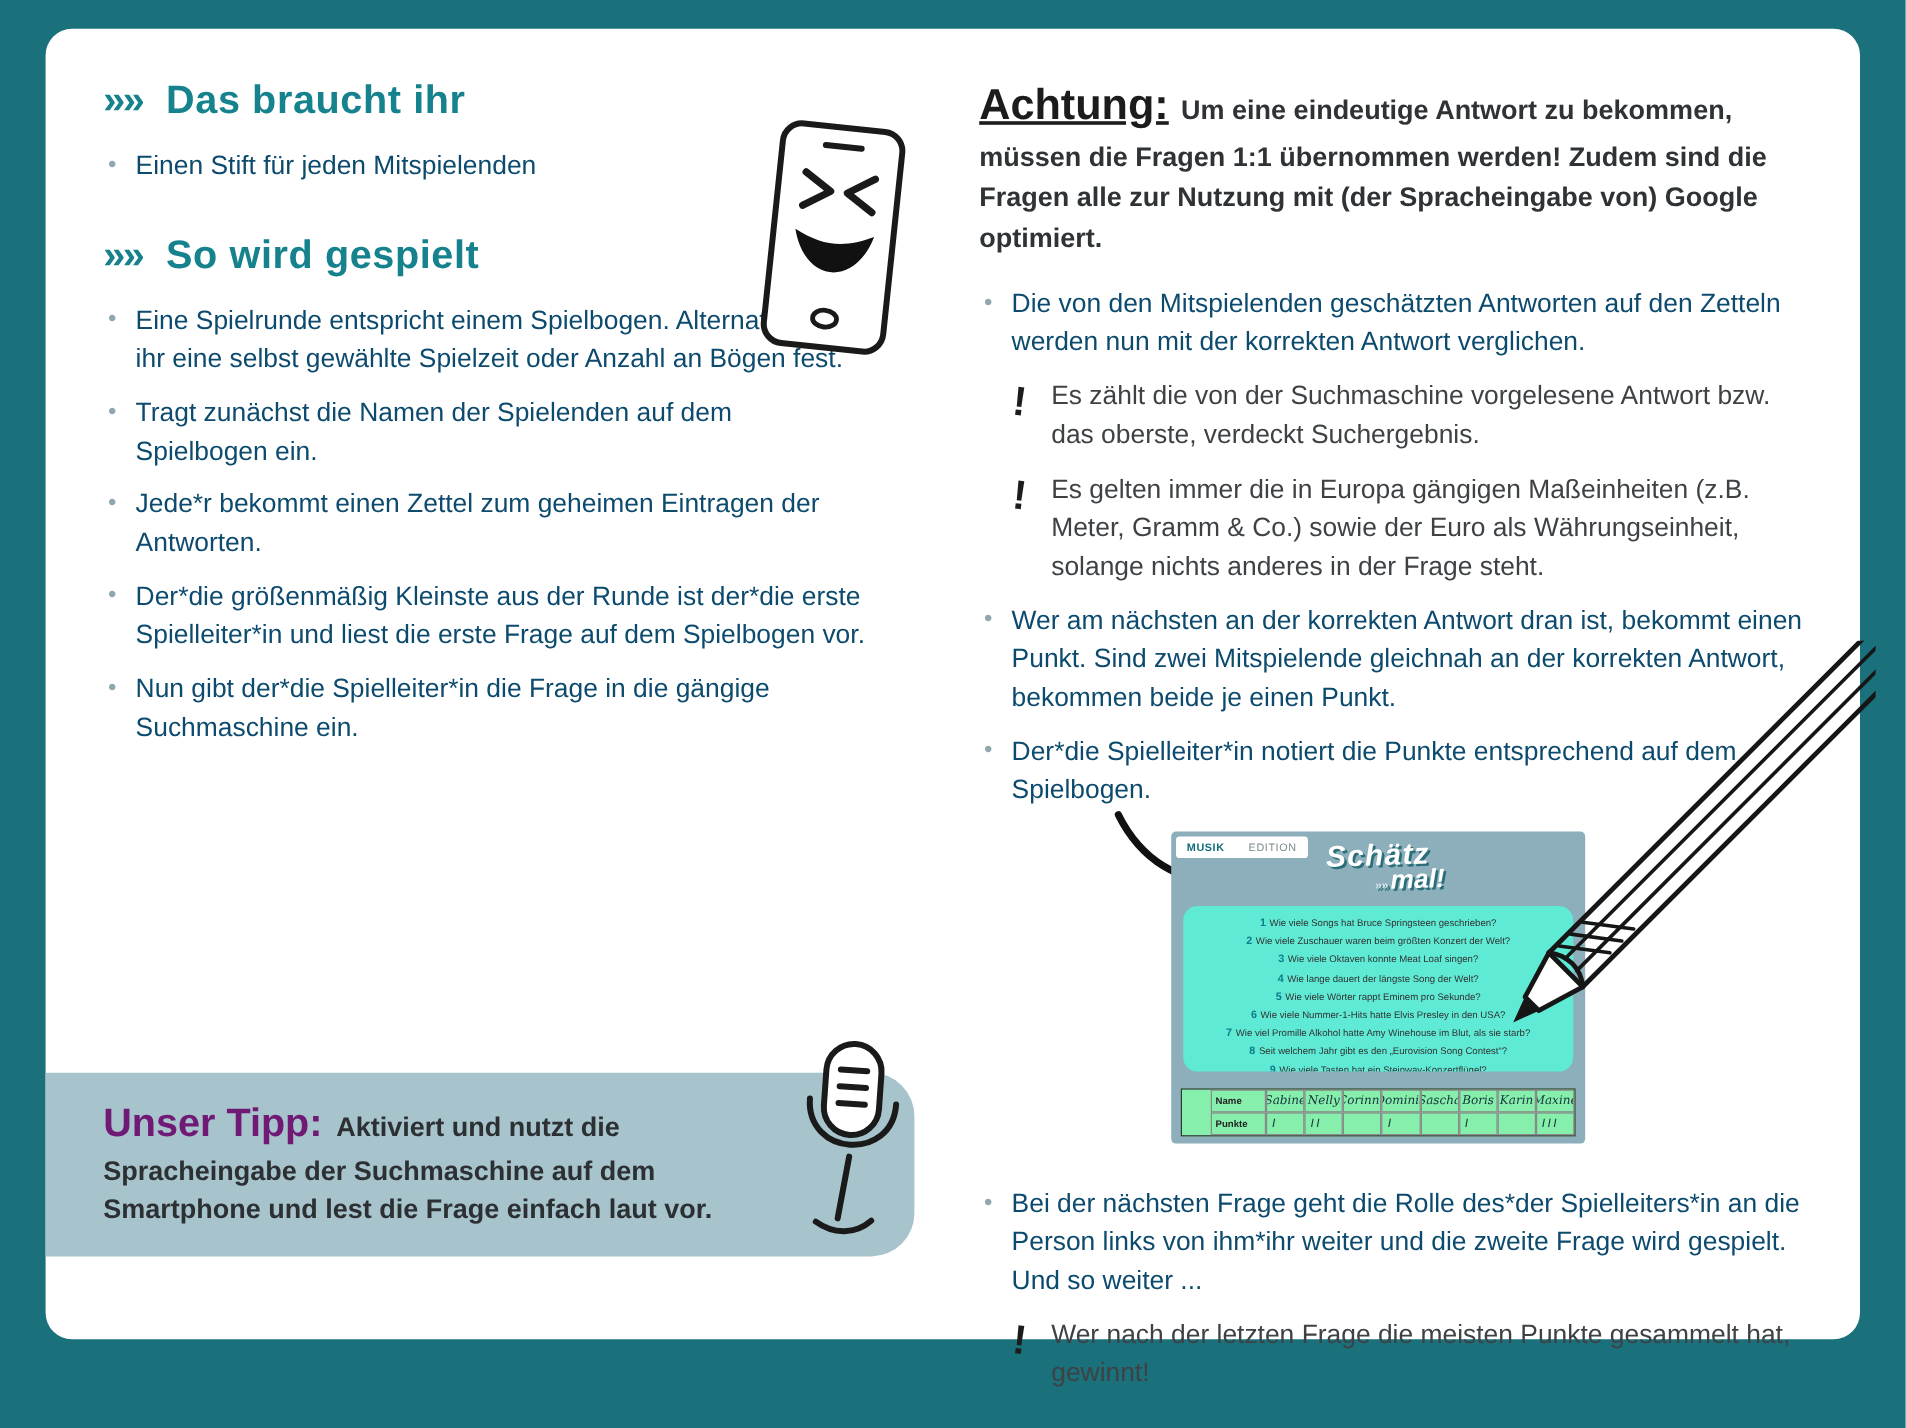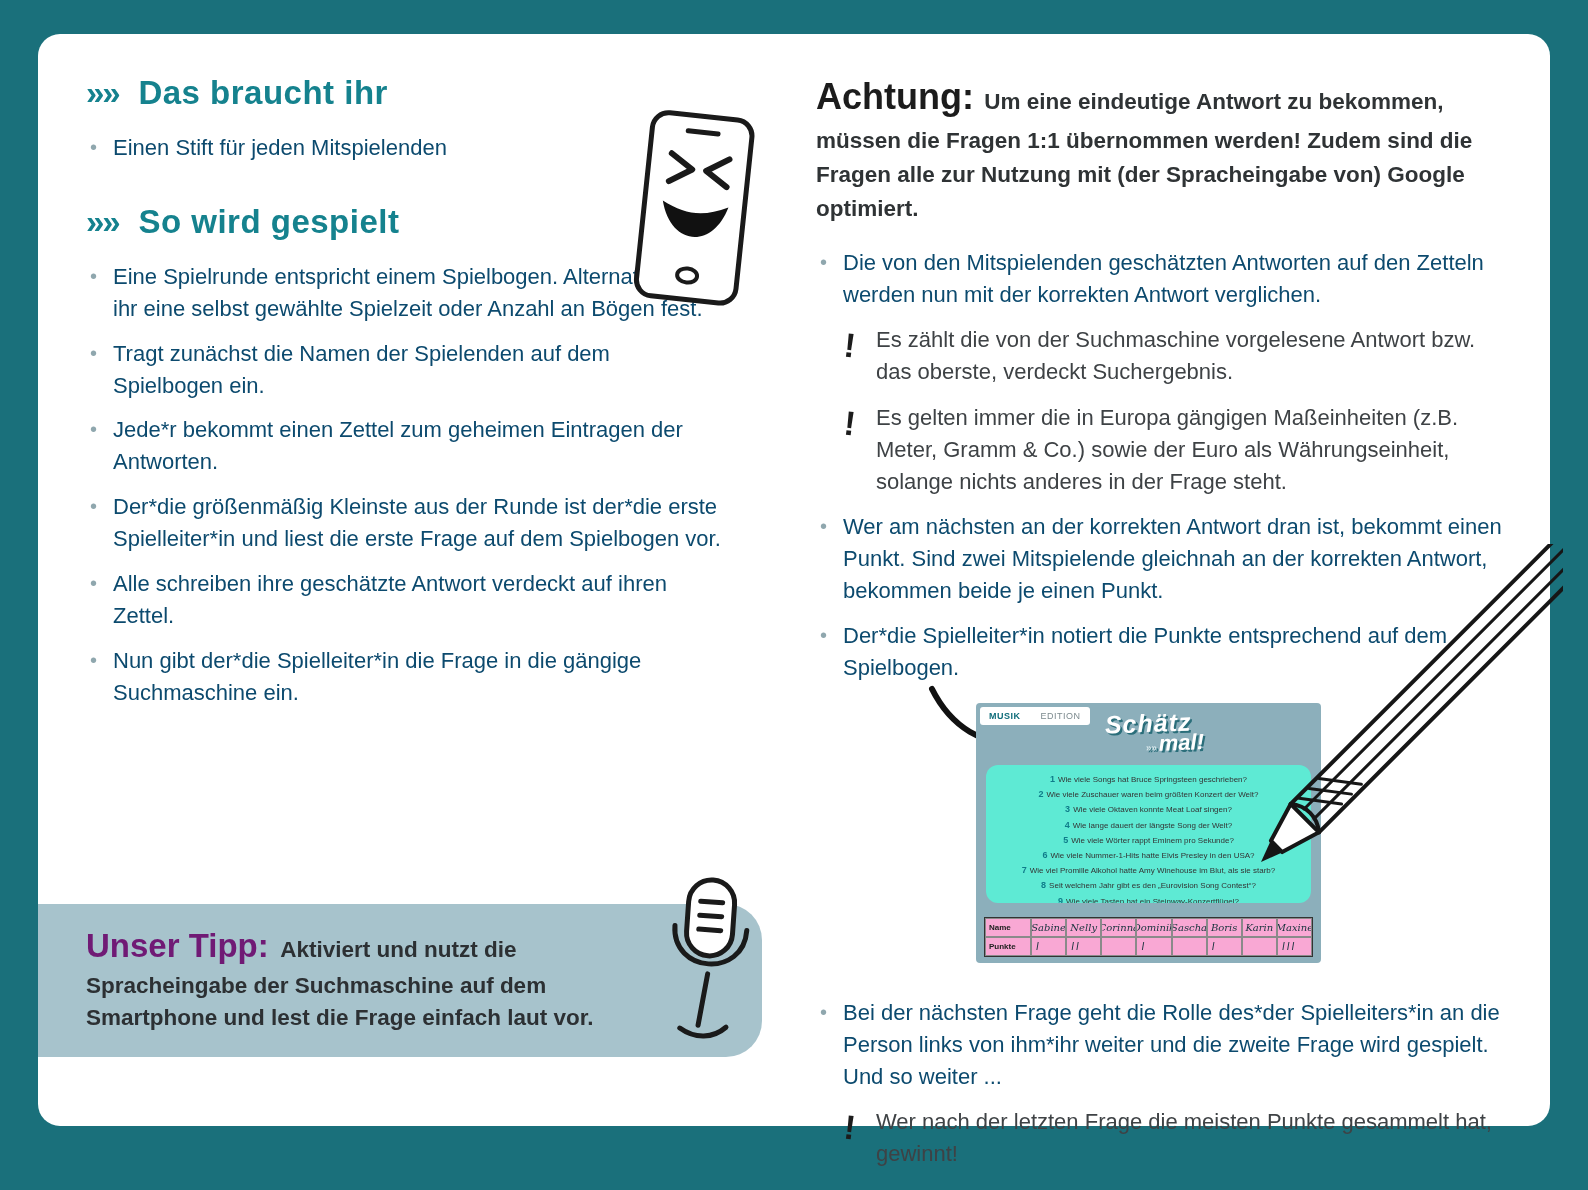--- a/index.html
+++ b/index.html
@@ -3,21 +3,21 @@
 <meta charset="utf-8">
 <style>
   html,body{margin:0;padding:0;}
   body{
     width:1588px;height:1190px;position:relative;
     background:#1a707b;
     font-family:"Liberation Sans", sans-serif;
     overflow:hidden;
   }
   .card{
-    position:absolute;left:38px;top:34px;width:1512px;height:1092px;
+    position:absolute;left:38px;top:24px;width:1512px;height:1092px;
     background:#ffffff;border-radius:22px;
   }
   
   .teal-head{
     margin:0 0 20px 0;color:#15828e;font-size:33px;font-weight:800;
     letter-spacing:.5px;
   }
   .chev{color:#15828e;font-weight:800;margin-right:10px;letter-spacing:-2px;}
   
   .blist{list-style:none;margin:0;padding:0;font-size:22px;color:#0c4a6e;line-height:1.45;}
@@ -26,21 +26,21 @@
   .w545{max-width:545px;display:block;}
   
   .note{position:relative;padding-left:34px;margin:4px 0 14px 26px;font-size:22px;line-height:1.45;color:#3e4245;max-width:620px;}
   .excl{position:absolute;left:2px;top:-3px;font-size:34px;font-weight:800;color:#1c1c1c;transform:rotate(7deg);}
   
   .col-left{position:absolute;left:48px;top:40px;width:640px;}
   .col-right{position:absolute;left:778px;top:36px;width:700px;}
   .gap{height:26px;}
   
   .achtung{margin:0 0 22px 0;font-size:22.5px;font-weight:bold;color:#2f3335;line-height:1.5;max-width:660px;}
-  .hand-big{font-size:36px;font-weight:800;color:#1c1c1c;margin-right:4px;}
+  .hand-big{font-size:36px;font-weight:800;color:#1c1c1c;margin-right:4px;text-decoration:underline;}
   
   .tipbox{
     position:absolute;left:0;top:870px;width:724px;min-height:120px;
     background:#a7c3cc;border-radius:0 36px 36px 0;
     padding:18px 120px 22px 48px;box-sizing:border-box;
     font-size:22.5px;font-weight:bold;color:#2c3033;line-height:1.45;
   }
   .tip-title{font-size:33px;font-weight:800;color:#701a75;margin-right:6px;}
   
   .phone-doodle{position:absolute;left:598px;top:76px;transform:rotate(6deg);}
@@ -57,22 +57,22 @@
   .musik-b{color:#0f6d7a;font-weight:bold;}
   .musik-r{color:#7c8a8e;margin-left:17px;}
   .logo{position:absolute;top:6px;left:0;right:0;text-align:center;color:#ffffff;font-weight:800;font-style:italic;transform:rotate(-2deg);}
   .logo .l1{display:block;font-size:25px;letter-spacing:1px;text-shadow:2px 2px 0 #2a6e7a;}
   .logo .l2{display:block;font-size:22px;margin:-7px 0 0 52px;text-shadow:2px 2px 0 #2a6e7a;}
   .logo-chev{font-size:10px;color:#d6e6ea;margin-right:2px;font-style:normal;}
   .qpanel{position:absolute;left:10px;right:10px;top:62px;height:138px;background:#5eead4;border-radius:12px;padding-top:7px;box-sizing:border-box;overflow:hidden;}
   .qrow{text-align:center;font-size:8px;line-height:14.2px;color:#333;white-space:nowrap;overflow:hidden;}
   .qn{color:#0f7c8a;font-weight:bold;margin-right:3px;font-size:9px;}
   .ptable{
-    position:absolute;left:8px;right:8px;bottom:6px;background:#f9a8d4;
-    border:1.5px solid #333;display:grid;grid-template-columns:46px repeat(8,1fr);
+    position:absolute;left:8px;right:8px;bottom:6px;background:#86efac;
+    border:1.5px solid #333;display:grid;grid-template-columns:46px repeat(8,1fr);padding-left:24px;
   }
   .pc{border:0.5px solid #8a8a8a;height:19px;display:flex;align-items:center;justify-content:center;overflow:hidden;box-sizing:border-box;}
   .plabel{font-size:8px;font-weight:bold;color:#222;justify-content:flex-start;padding-left:3px;}
   .pname{font-size:10px;font-style:italic;color:#16323c;font-family:"DejaVu Serif", serif;}
   .ptally{font-size:10px;font-style:italic;letter-spacing:2px;justify-content:flex-start;padding-left:4px;color:#16323c;}
 </style>
 </head>
 <body>
 
 <div class="card">
@@ -93,21 +93,20 @@
     <h2 class="teal-head">
       <span class="chev">»»</span>
       <span>So wird gespielt</span>
     </h2>
 
     <ul class="blist">
       <li>Eine Spielrunde entspricht einem Spielbogen. Alternativ legt ihr eine selbst gewählte Spielzeit oder Anzahl an Bögen fest.</li>
       <li>Tragt zunächst die Namen der Spielenden auf dem Spielbogen ein.</li>
       <li>Jede*r bekommt einen Zettel zum geheimen Eintragen der Antworten.</li>
       <li>Der*die größenmäßig Kleinste aus der Runde ist der*die erste Spielleiter*in und liest die erste Frage auf dem Spielbogen vor.</li>
-      <li>Alle schreiben ihre geschätzte Antwort verdeckt auf ihren Zettel.</li>
       <li>Nun gibt der*die Spielleiter*in die Frage in die gängige Suchmaschine ein.</li>
     </ul>
   </div>
 
   <svg class="phone-doodle" width="118" height="200" viewBox="0 0 118 200">
     <rect x="8" y="6" width="100" height="184" rx="16" fill="#ffffff" stroke="#1a1a1a" stroke-width="5"></rect>
     <line x1="44" y1="22" x2="74" y2="22" stroke="#1a1a1a" stroke-width="5" stroke-linecap="round"></line>
     <path d="M30,46 L52,60 L30,74" fill="none" stroke="#1a1a1a" stroke-width="6" stroke-linecap="round" stroke-linejoin="round"></path>
     <path d="M88,46 L66,60 L88,74" fill="none" stroke="#1a1a1a" stroke-width="6" stroke-linecap="round" stroke-linejoin="round"></path>
     <path d="M26,94 C38,138 80,138 92,94 C68,106 50,106 26,94 Z" fill="#111111"></path>

